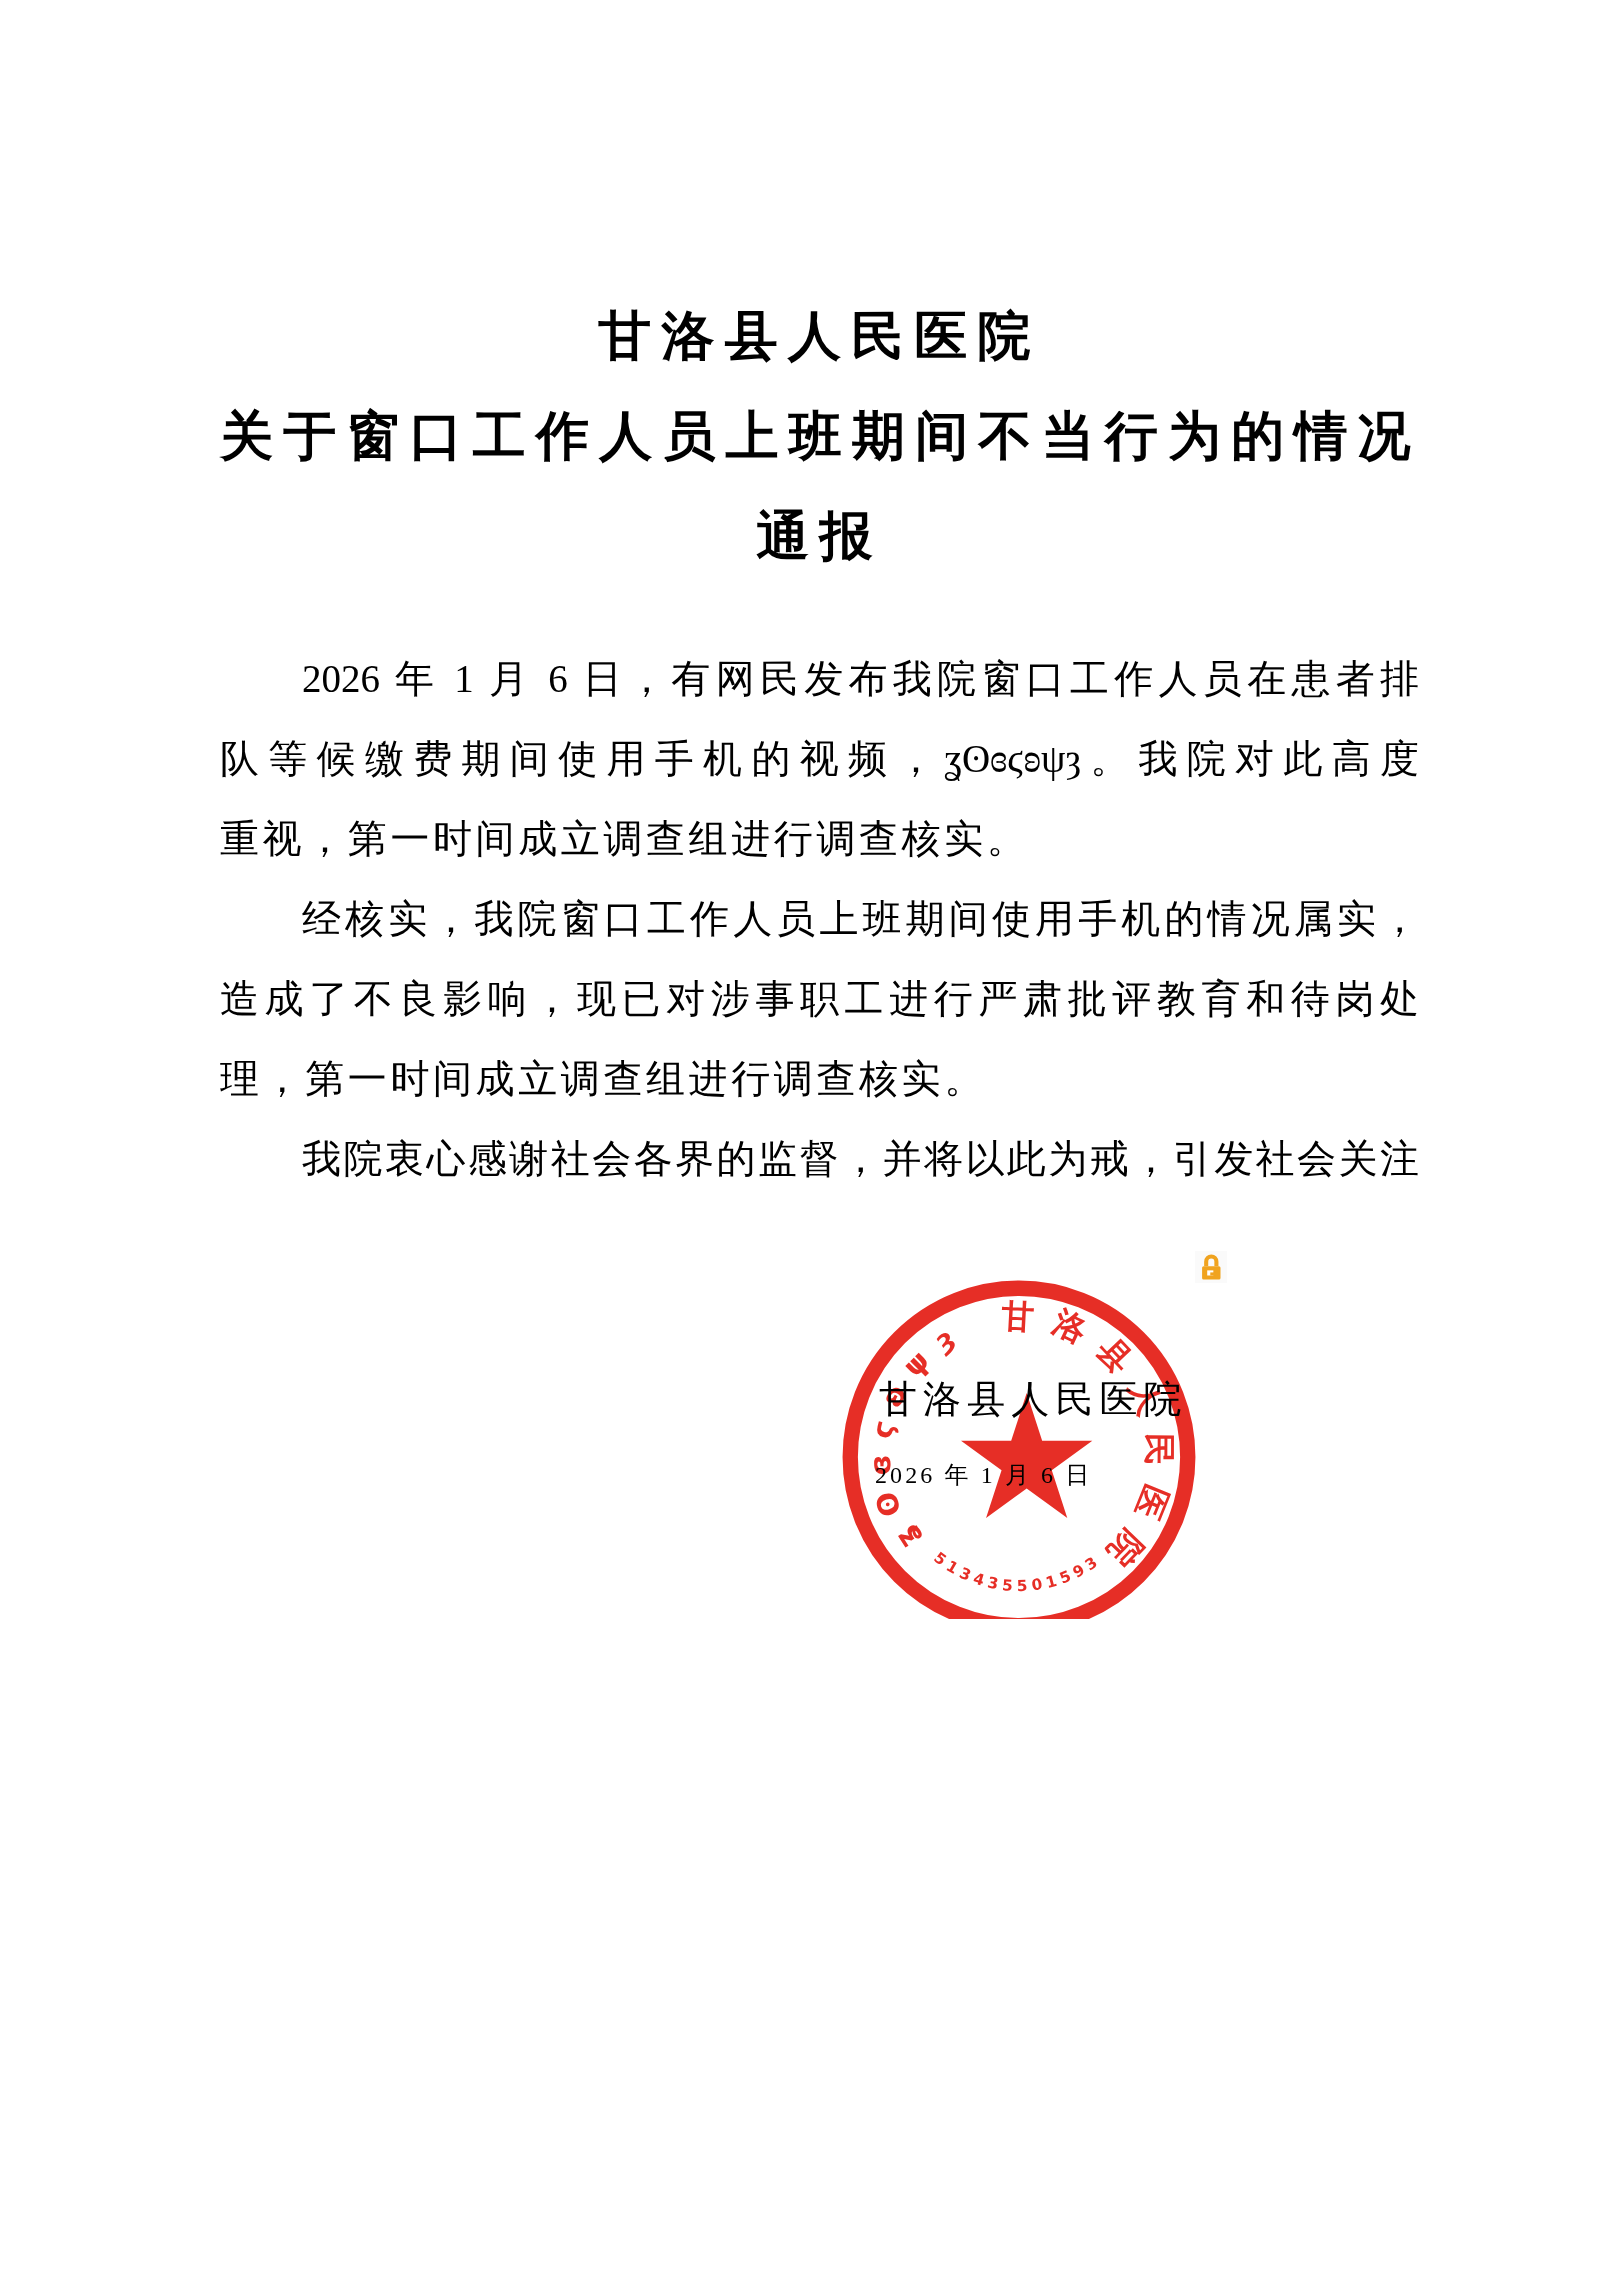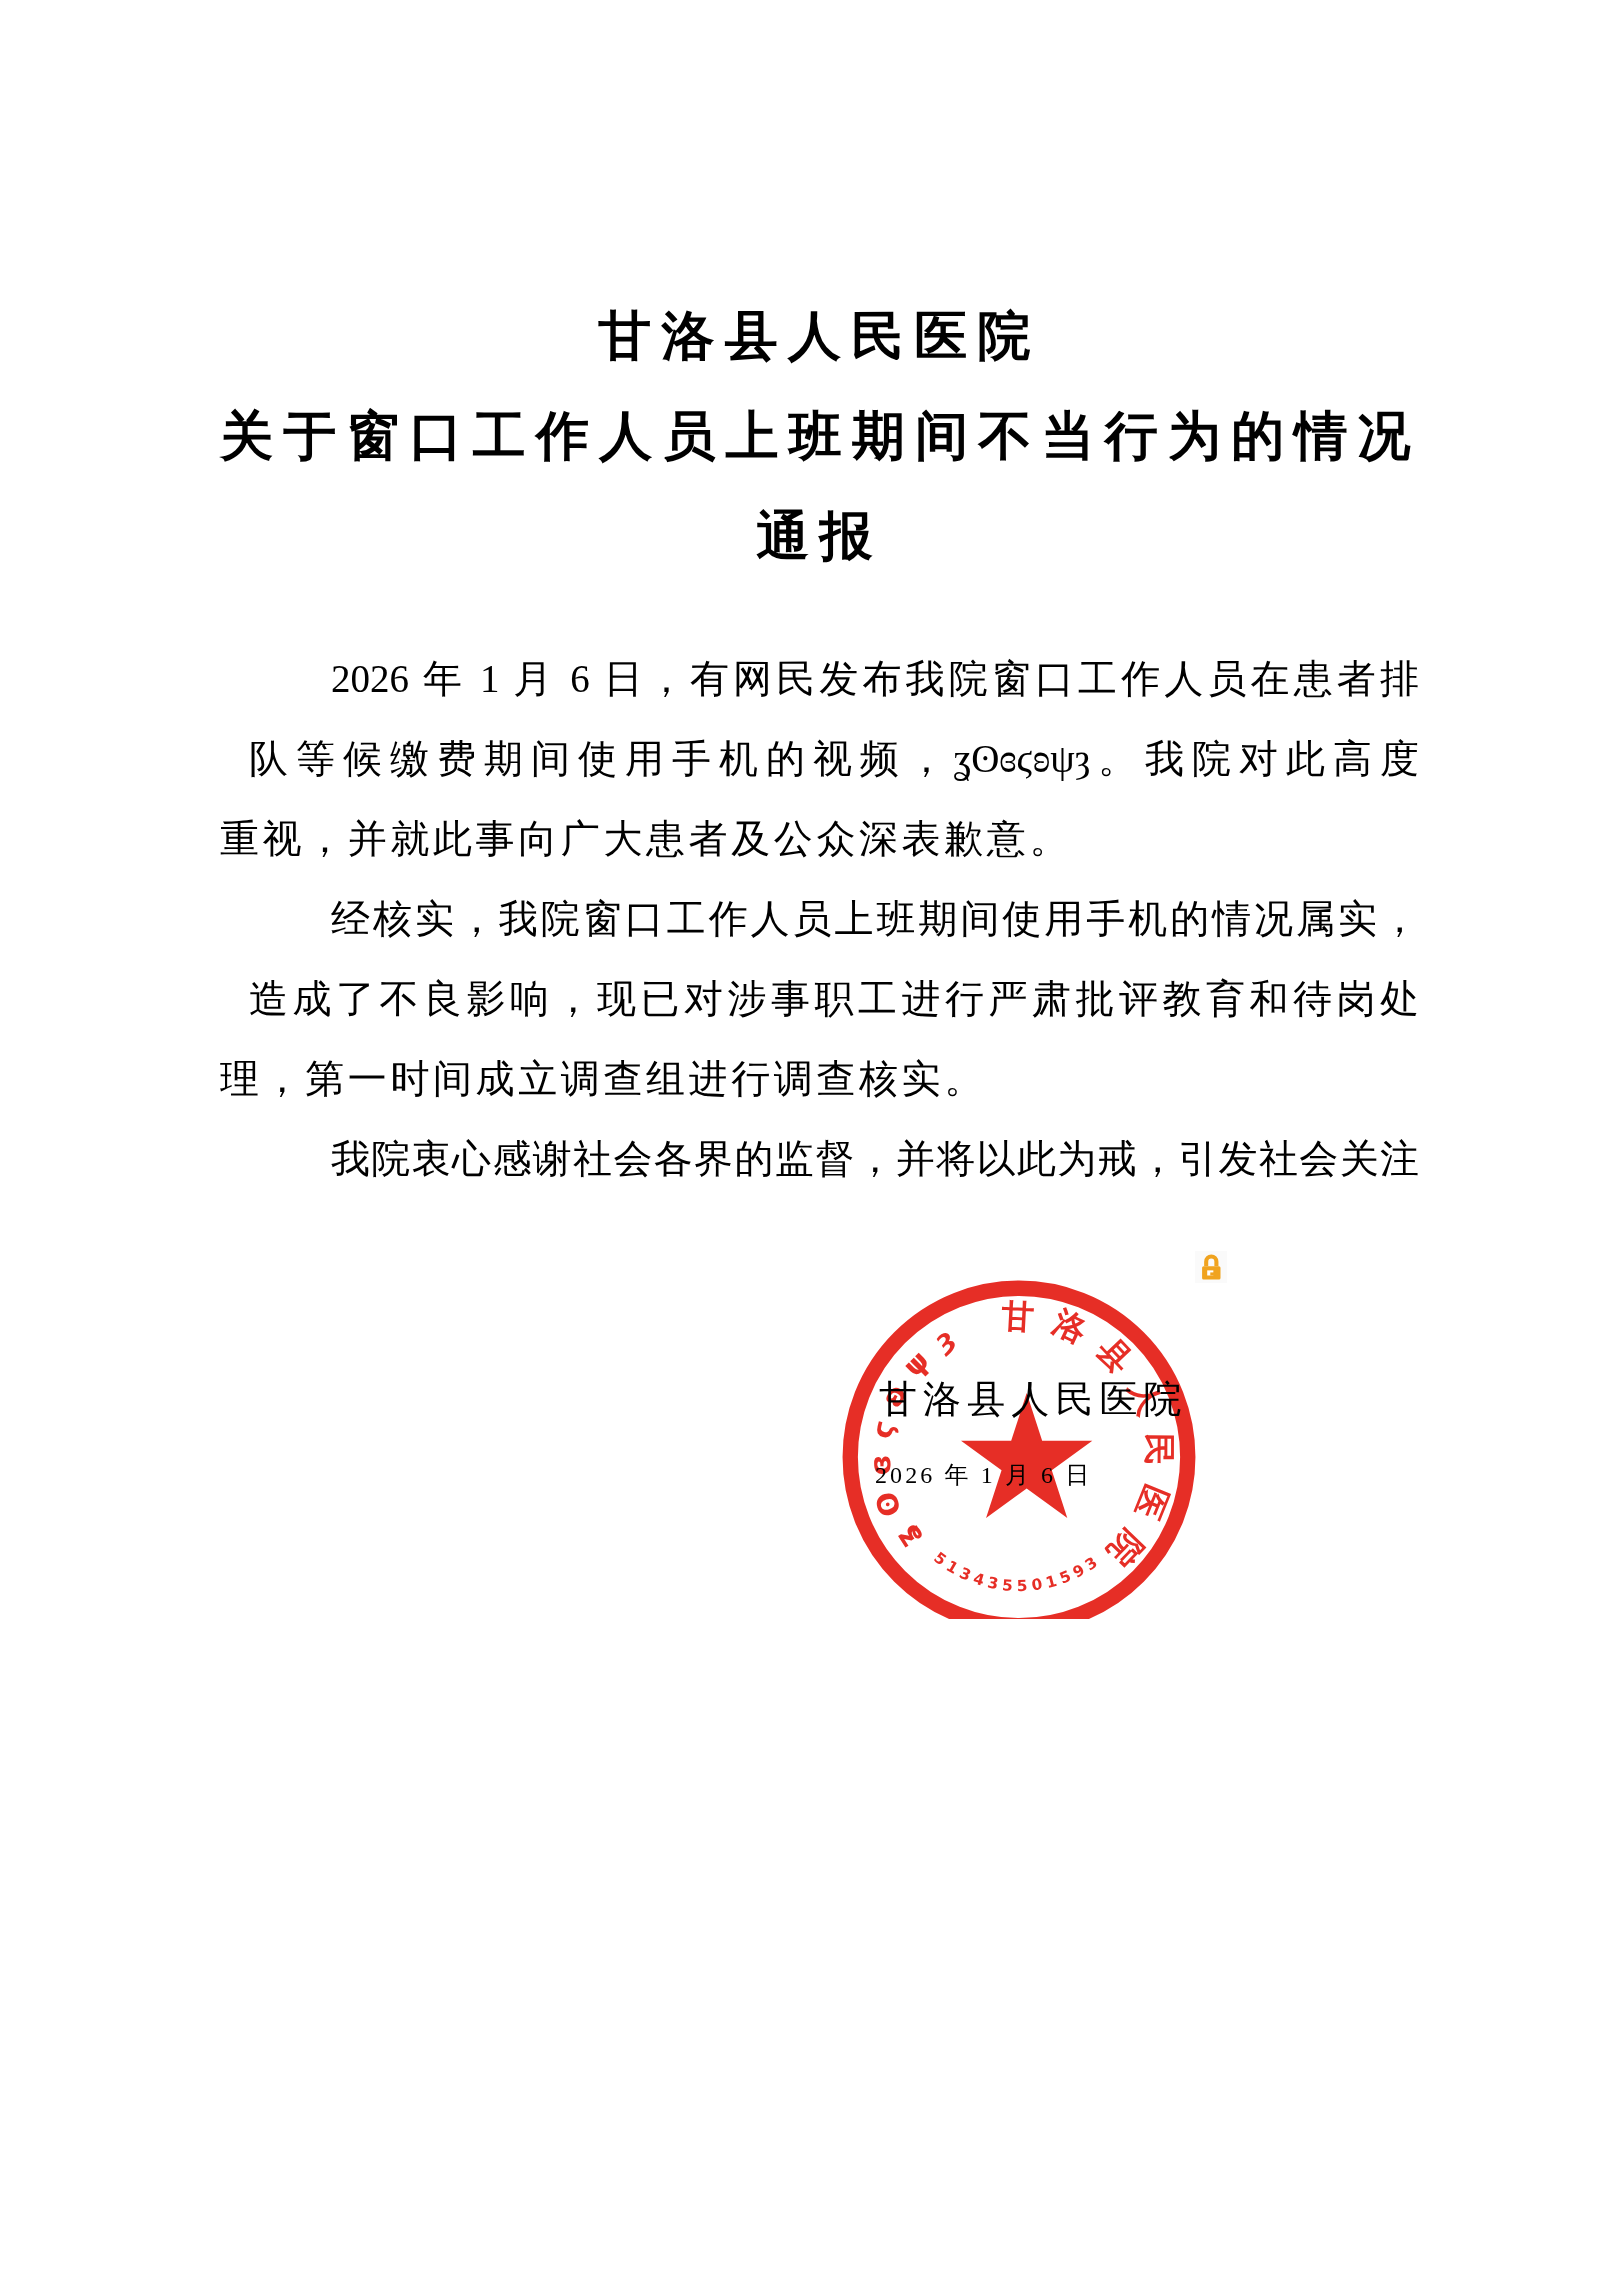--- a/index.html
+++ b/index.html
@@ -38,21 +38,20 @@
     font-size:39px;
     line-height:80px;
     letter-spacing:3.6px;
     white-space:nowrap;
   }
   .body-line.justify{
     white-space:normal;
     letter-spacing:normal;
     text-align:justify;
     text-align-last:justify;
-    margin-left:29px;
   }
   .body-line.indent{
     padding-left:82px;
   }
   
   .seal-svg{
     position:absolute;
     left:840px;
     top:1278px;
     width:358px;
@@ -124,21 +123,21 @@
 
   <div class="title-block">
     <div class="title-line">甘洛县人民医院</div>
     <div class="title-line">关于窗口工作人员上班期间不当行为的情况</div>
     <div class="title-line">通报</div>
   </div>
 
   <div class="body-block">
     <div class="body-line justify indent">2026 年 1 月 6 日，有网民发布我院窗口工作人员在患者排</div>
     <div class="body-line justify">队等候缴费期间使用手机的视频，ʓʘɞϛʚψȝ。我院对此高度</div>
-    <div class="body-line">重视，并就此事向广大患者及公众深表歉意。</div>
+    <div class="body-line">重视，第一时间成立调查组进行调查核实。</div>
     <div class="body-line justify indent">经核实，我院窗口工作人员上班期间使用手机的情况属实，</div>
     <div class="body-line justify">造成了不良影响，现已对涉事职工进行严肃批评教育和待岗处</div>
     <div class="body-line">理，第一时间成立调查组进行调查核实。</div>
     <div class="body-line justify indent">我院衷心感谢社会各界的监督，并将以此为戒，引发社会关注</div>
   </div>
 
   <svg class="seal-svg" viewBox="0 0 700 700" preserveAspectRatio="none">
     <defs>
       <path id="cnArc" d="M 315 100.5 A 252 252 0 0 1 518.6 537.3" fill="none"></path>
       <path id="yiArc" d="M 156.9 512 A 252 252 0 0 1 263.8 113.2" fill="none"></path>

